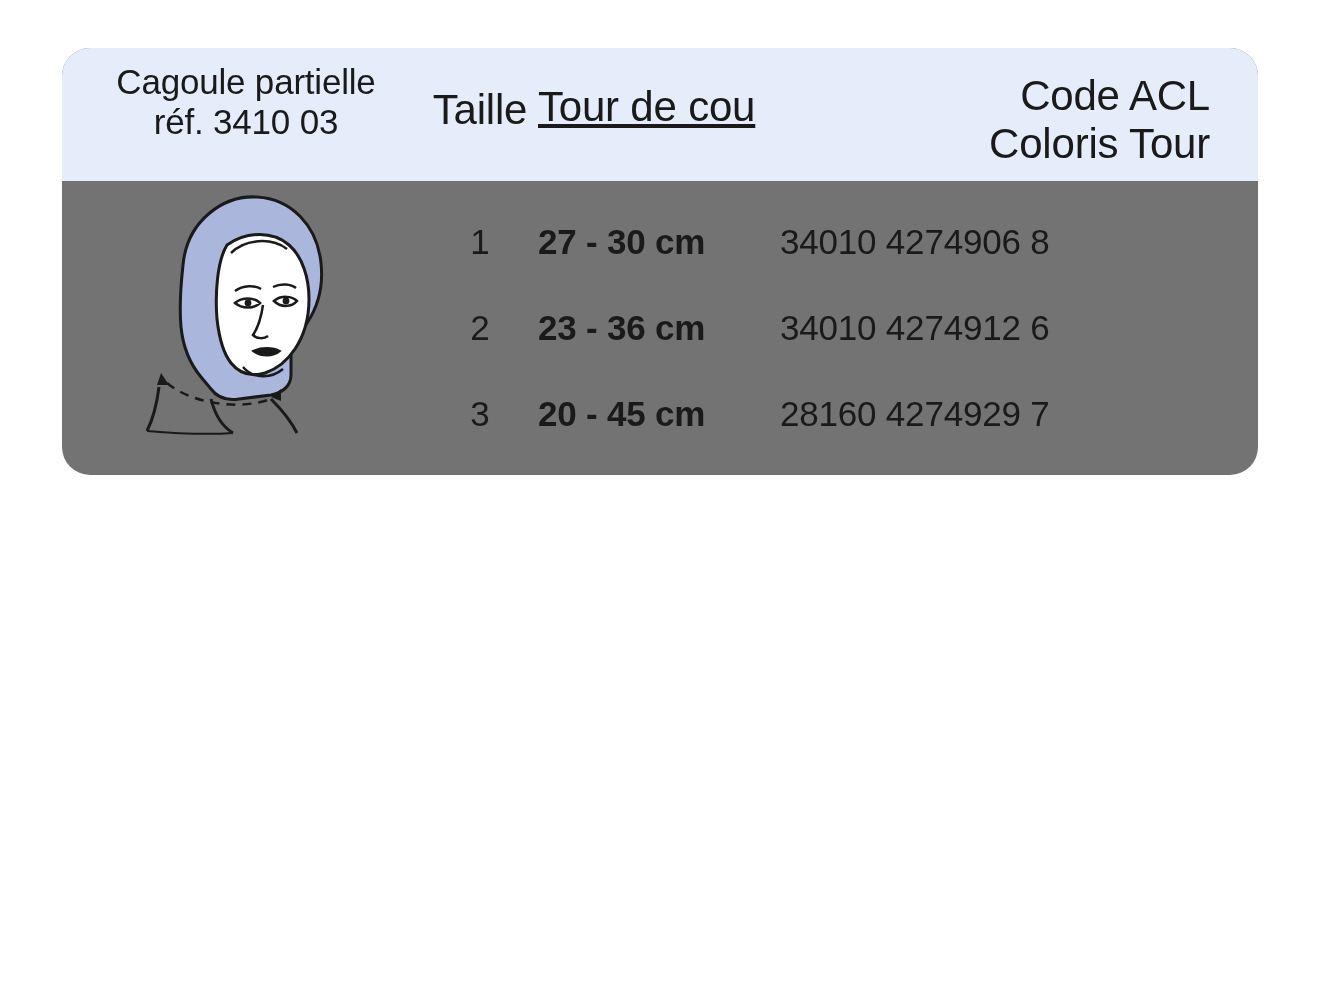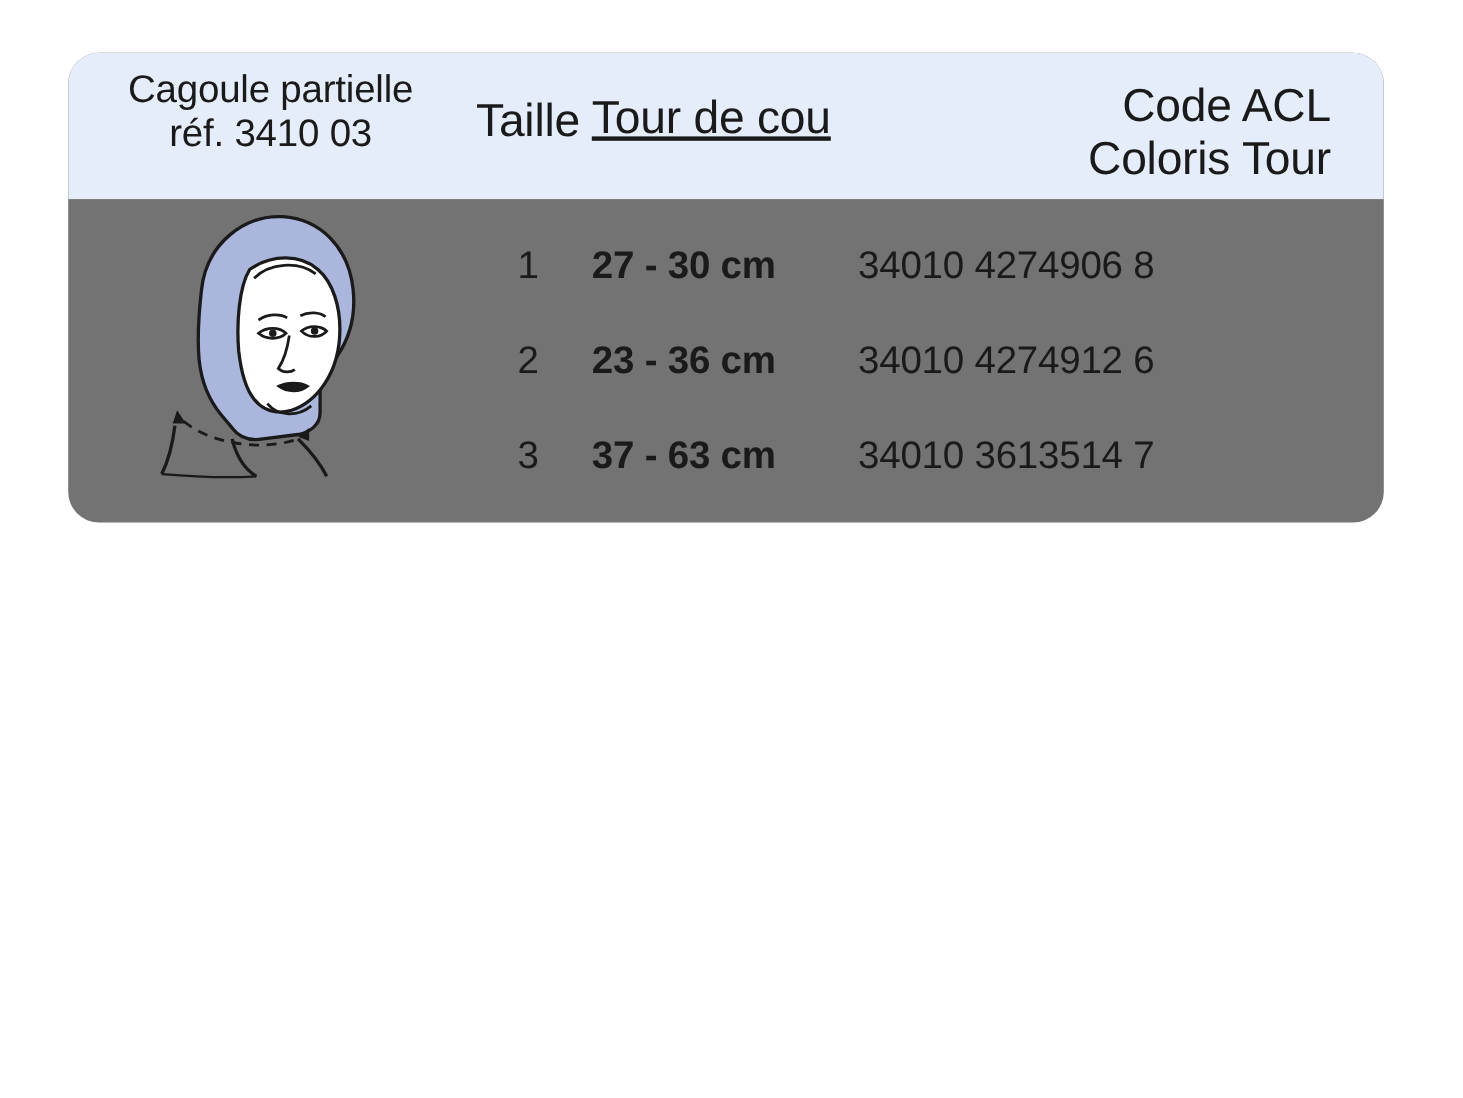--- a/index.html
+++ b/index.html
@@ -215,19 +215,19 @@
       </div>
 
       <div class="data-row">
         <div class="cell cell-size">2</div>
         <div class="cell cell-neck">23 - 36 cm</div>
         <div class="cell cell-code">34010 4274912 6</div>
       </div>
 
       <div class="data-row">
         <div class="cell cell-size">3</div>
-        <div class="cell cell-neck">37 - 63 cm</div>
-        <div class="cell cell-code">34010 3613514 7</div>
+        <div class="cell cell-neck">20 - 45 cm</div>
+        <div class="cell cell-code">28160 4274929 7</div>
       </div>
 
     </div>
   </div>
 </div>
 
 </body></html>

